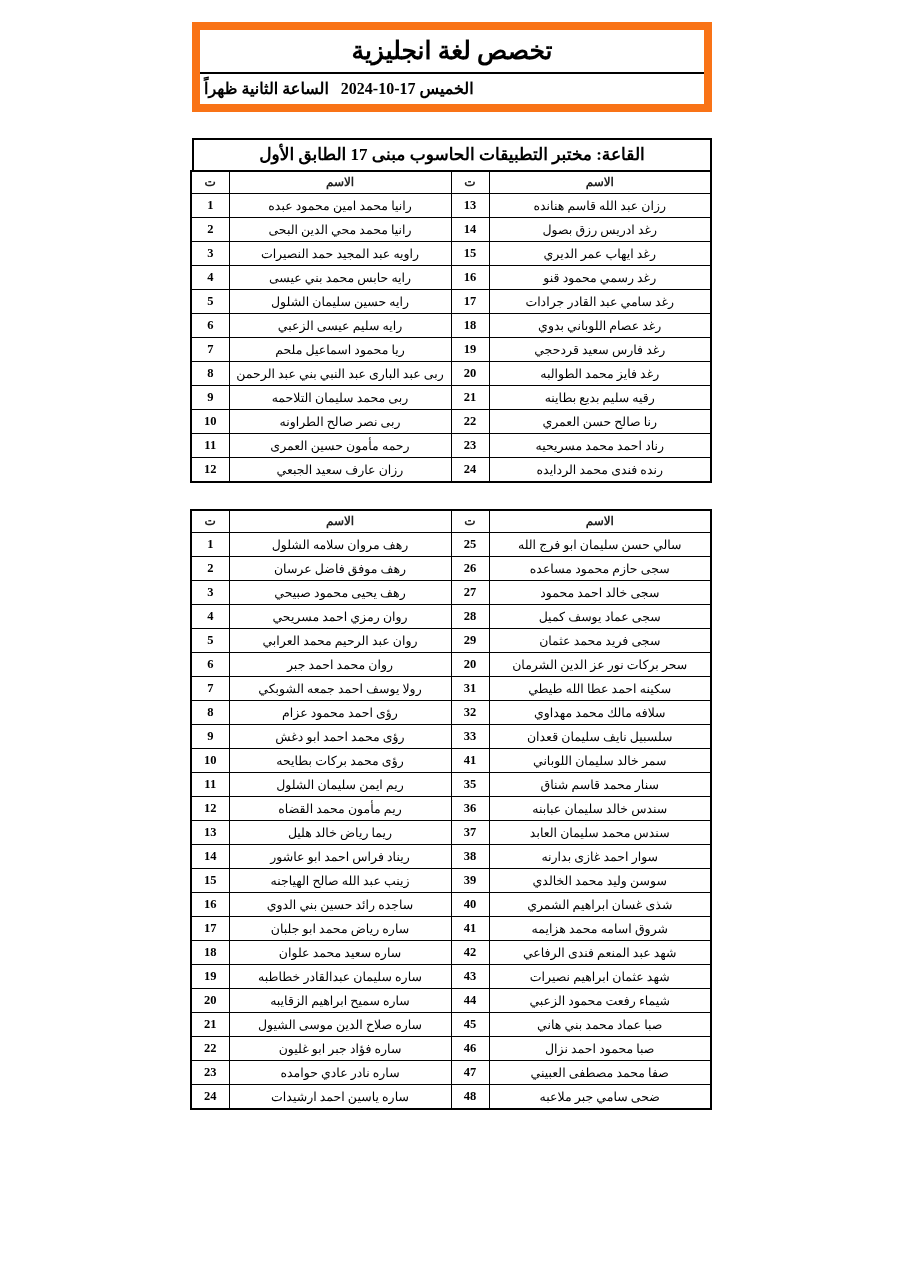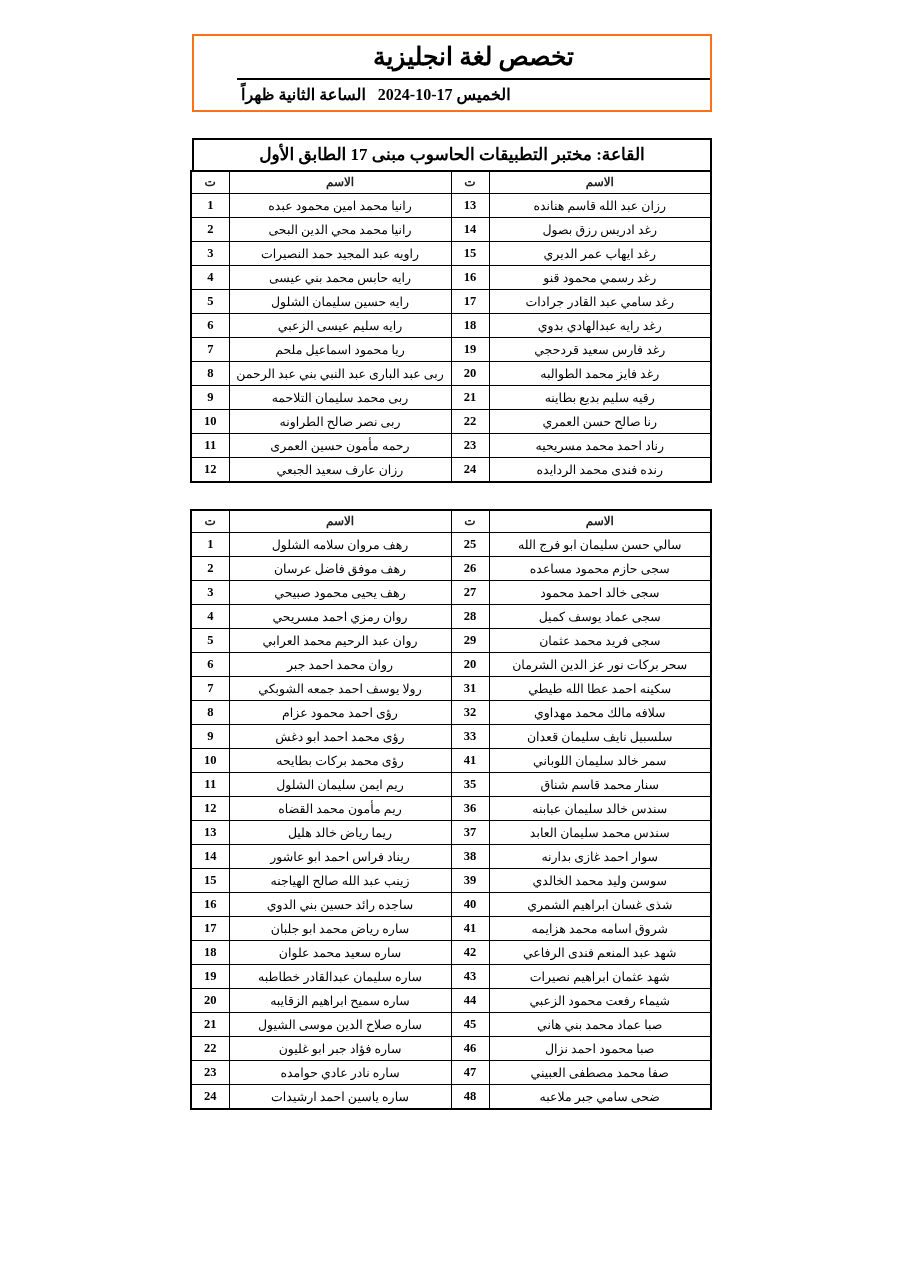--- a/index.html
+++ b/index.html
@@ -16,24 +16,23 @@
   .page {
     position: relative;
     width: 904px;
     min-height: 1280px;
     background: #ffffff;
     padding-top: 22px;
     box-sizing: border-box;
   }
   .doc-head {
     width: 520px;
-    margin: 12px auto 0 auto;
-    border: 2px solid #f97316;
+    margin: 0 auto 0 auto;
+    border: 8px solid #f97316;
     box-sizing: border-box;
-    padding-left: 43px;
   }
   .doc-title {
     text-align: center;
     font-size: 25px;
     font-weight: bold;
     padding: 6px 4px 7px 4px;
     border-bottom: 2px solid #000;
     letter-spacing: 0px;
   }
   .doc-sub {
@@ -153,21 +152,21 @@
             <td class="name">رايه حابس محمد بني عيسى</td>
             <td class="num">4</td>
           </tr>
           <tr>
             <td class="name">رغد سامي عبد القادر جرادات</td>
             <td class="num">17</td>
             <td class="name">رايه حسين سليمان الشلول</td>
             <td class="num">5</td>
           </tr>
           <tr>
-            <td class="name">رغد رايه عبدالهادي بدوي</td>
+            <td class="name">رغد عصام اللوباني بدوي</td>
             <td class="num">18</td>
             <td class="name">رايه سليم عيسى الزعبي</td>
             <td class="num">6</td>
           </tr>
           <tr>
             <td class="name">رغد فارس سعيد قردحجي</td>
             <td class="num">19</td>
             <td class="name">ريا محمود اسماعيل ملحم</td>
             <td class="num">7</td>
           </tr>

